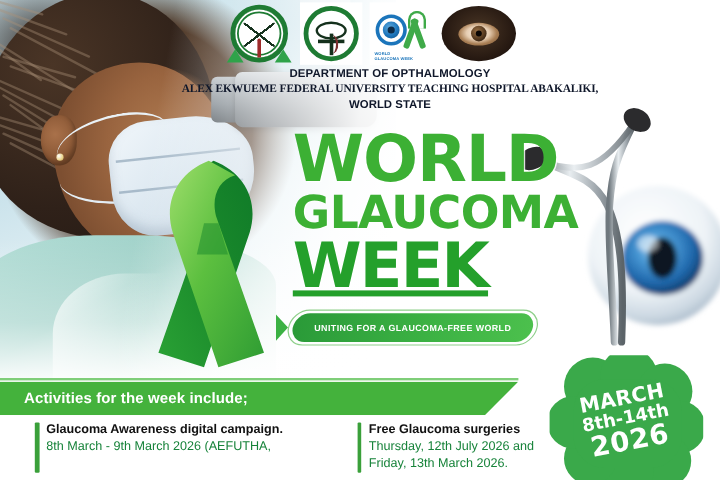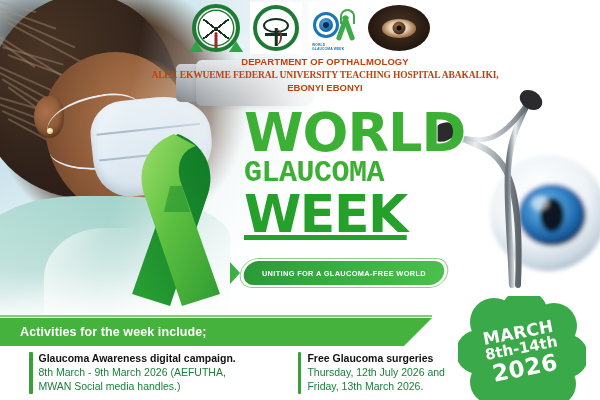--- a/index.html
+++ b/index.html
@@ -271,40 +271,40 @@
     position: absolute; left: 0; right: 0; text-align: center;
     font-size: 3.6px; font-weight: 700; color: #d9b277; letter-spacing: .2px;
   }
   .eye-oval-txt-top { top: 3px; }
   .eye-oval-txt-bot { bottom: 3px; }
 
   
   .header-txt {
     position: absolute; left: 130px; top: 56px; width: 390px;
     text-align: center; z-index: 6;
-    color: #c2410c; font-weight: 700;
+    color: #0f172a; font-weight: 700;
   }
   .header-line1 { font-size: 9.5px; letter-spacing: .1px; line-height: 1.35; }
   .header-line2 { font-size: 9.5px; letter-spacing: -.1px; line-height: 1.35; font-family: Liberation Serif, serif; }
   .header-line3 { font-size: 9.5px; line-height: 1.35; }
 
   
   .ribbon { position: absolute; left: 112px; top: 128px; width: 128px; height: 185px; z-index: 4; }
 
   
   .title-block { position: absolute; left: 244px; top: 108px; z-index: 6; }
   .t-world, .t-glaucoma, .t-week {
     font-family: "DejaVu Sans", sans-serif;
     font-weight: 700;
     line-height: .92;
     letter-spacing: -1px;
     text-shadow: 1px 1px 0 rgba(255,255,255,.85);
   }
   .t-world    { font-size: 54px; color: #3cb034; }
-  .t-glaucoma { font-size: 30px; color: #3cb034; letter-spacing: -.5px; margin-top: 2px; font-family: Liberation Mono, monospace; }
+  .t-glaucoma { font-size: 38px; color: #3cb034; letter-spacing: -.5px; margin-top: 2px; }
   .t-week     { font-size: 52px; color: #24a02b; margin-top: 4px; letter-spacing: -1.5px; text-decoration: underline; }
 
   
   .tagline-wrap { position: absolute; left: 236px; top: 258px; z-index: 6; }
   .tagline-outline {
     position: absolute; left: 4px; top: 0;
     width: 208px; height: 30px;
     border: 1.5px solid #8ed08a; border-radius: 16px;
     transform: skewX(-12deg);
   }
@@ -454,21 +454,21 @@
     <div class="logo logo-eye-oval">
       <span class="eye-oval-txt-top"></span>
       <span class="eye-oval-eye"></span>
       <span class="eye-oval-txt-bot"></span>
     </div>
   </div>
 
   <div class="header-txt">
     <div class="header-line1">DEPARTMENT OF OPTHALMOLOGY</div>
     <div class="header-line2">ALEX EKWUEME FEDERAL UNIVERSITY TEACHING HOSPITAL  ABAKALIKI,</div>
-    <div class="header-line3">EBONYI EBONYI</div>
+    <div class="header-line3">WORLD STATE</div>
   </div>
 
   <div class="ribbon">
     <svg width="128" height="185" viewBox="0 0 128 185">
       <defs>
         <linearGradient id="rbLight" x1="0" y1="0" x2="1" y2="1">
           <stop offset="0%" stop-color="#9ede6b"></stop>
           <stop offset="45%" stop-color="#5cbf3f"></stop>
           <stop offset="100%" stop-color="#2e9c33"></stop>
         </linearGradient>
@@ -548,21 +548,20 @@
     <span class="banner-title">Activities for the week include;</span>
   </div>
 
   <div class="activities">
 
     <div class="act act-1">
       <div class="act-bar"></div>
       <div class="act-body">
         <div class="act-head">Glaucoma Awareness digital campaign.</div>
         <div class="act-line">8th March - 9th March 2026 (AEFUTHA,</div>
-        <div class="act-line">MWAN Social media handles.)</div>
       </div>
     </div>
 
     <div class="act act-2">
       <div class="act-bar"></div>
       <div class="act-body">
         <div class="act-head">Free Glaucoma surgeries</div>
         <div class="act-line">Thursday, 12th July 2026 and</div>
         <div class="act-line">Friday, 13th March 2026.</div>
       </div>

